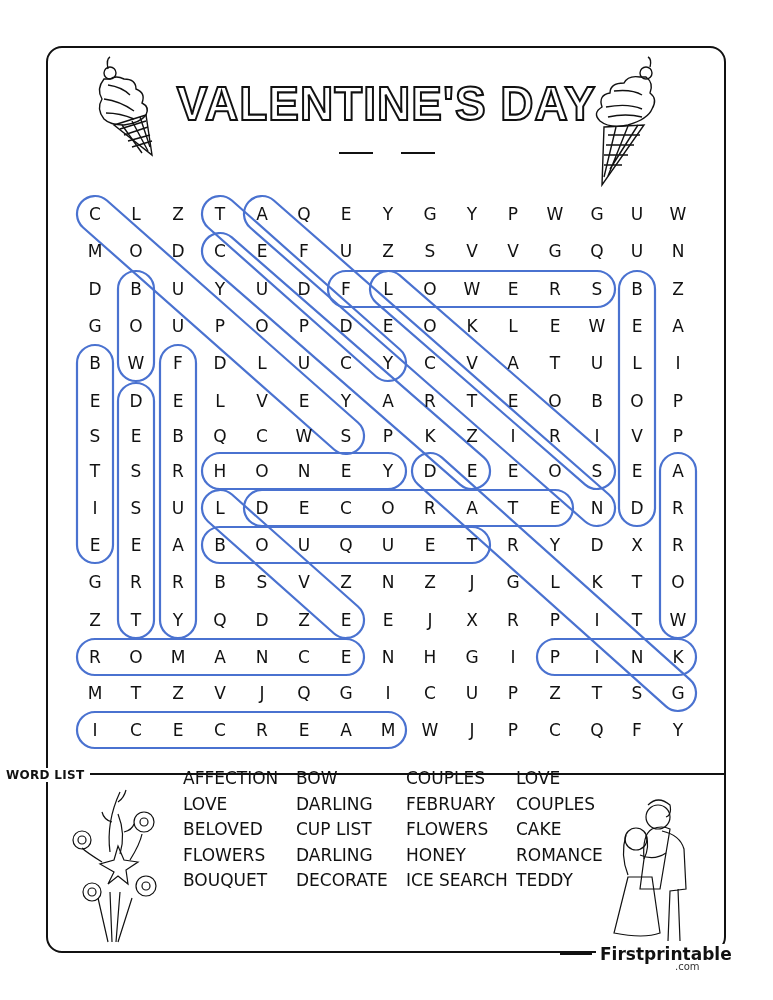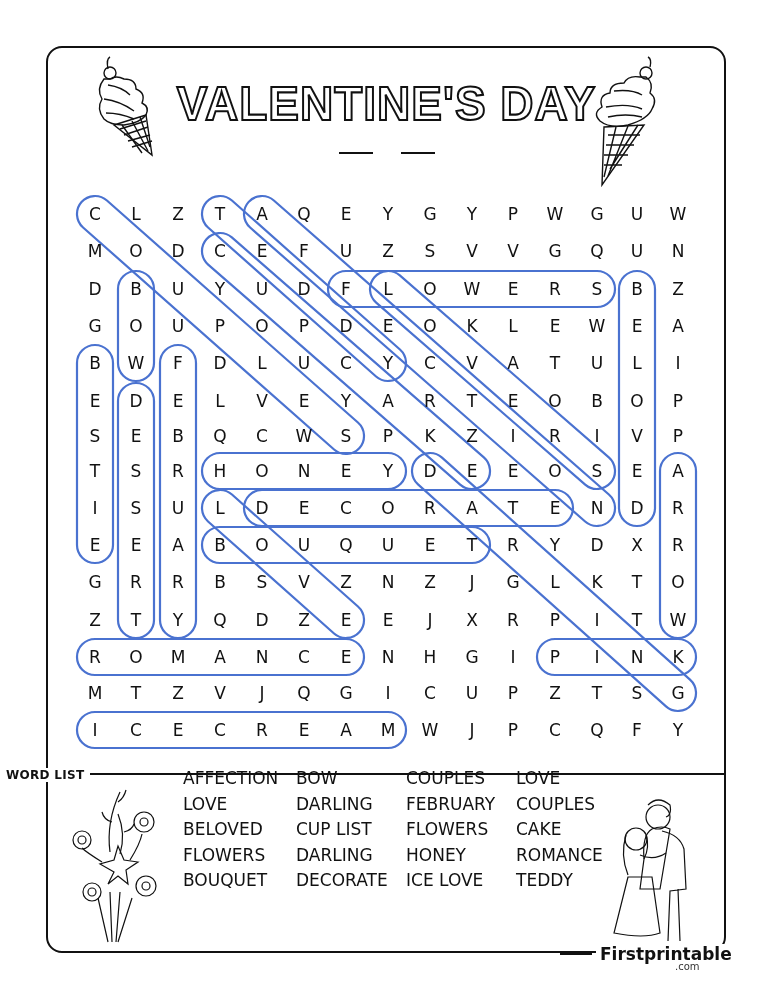--- a/index.html
+++ b/index.html
@@ -347,21 +347,21 @@
   <div>DARLING</div>
   <div>CUP LIST</div>
   <div>DARLING</div>
   <div>DECORATE</div>
 </div>
 <div class="wordcol" style="left:406px">
   <div>COUPLES</div>
   <div>FEBRUARY</div>
   <div>FLOWERS</div>
   <div>HONEY</div>
-  <div>ICE LOVE</div>
+  <div>ICE SEARCH</div>
 </div>
 <div class="wordcol" style="left:516px">
   <div>LOVE</div>
   <div>COUPLES</div>
   <div>CAKE</div>
   <div>ROMANCE</div>
   <div>TEDDY</div>
 </div>
 
 <div class="brand-line"></div>

